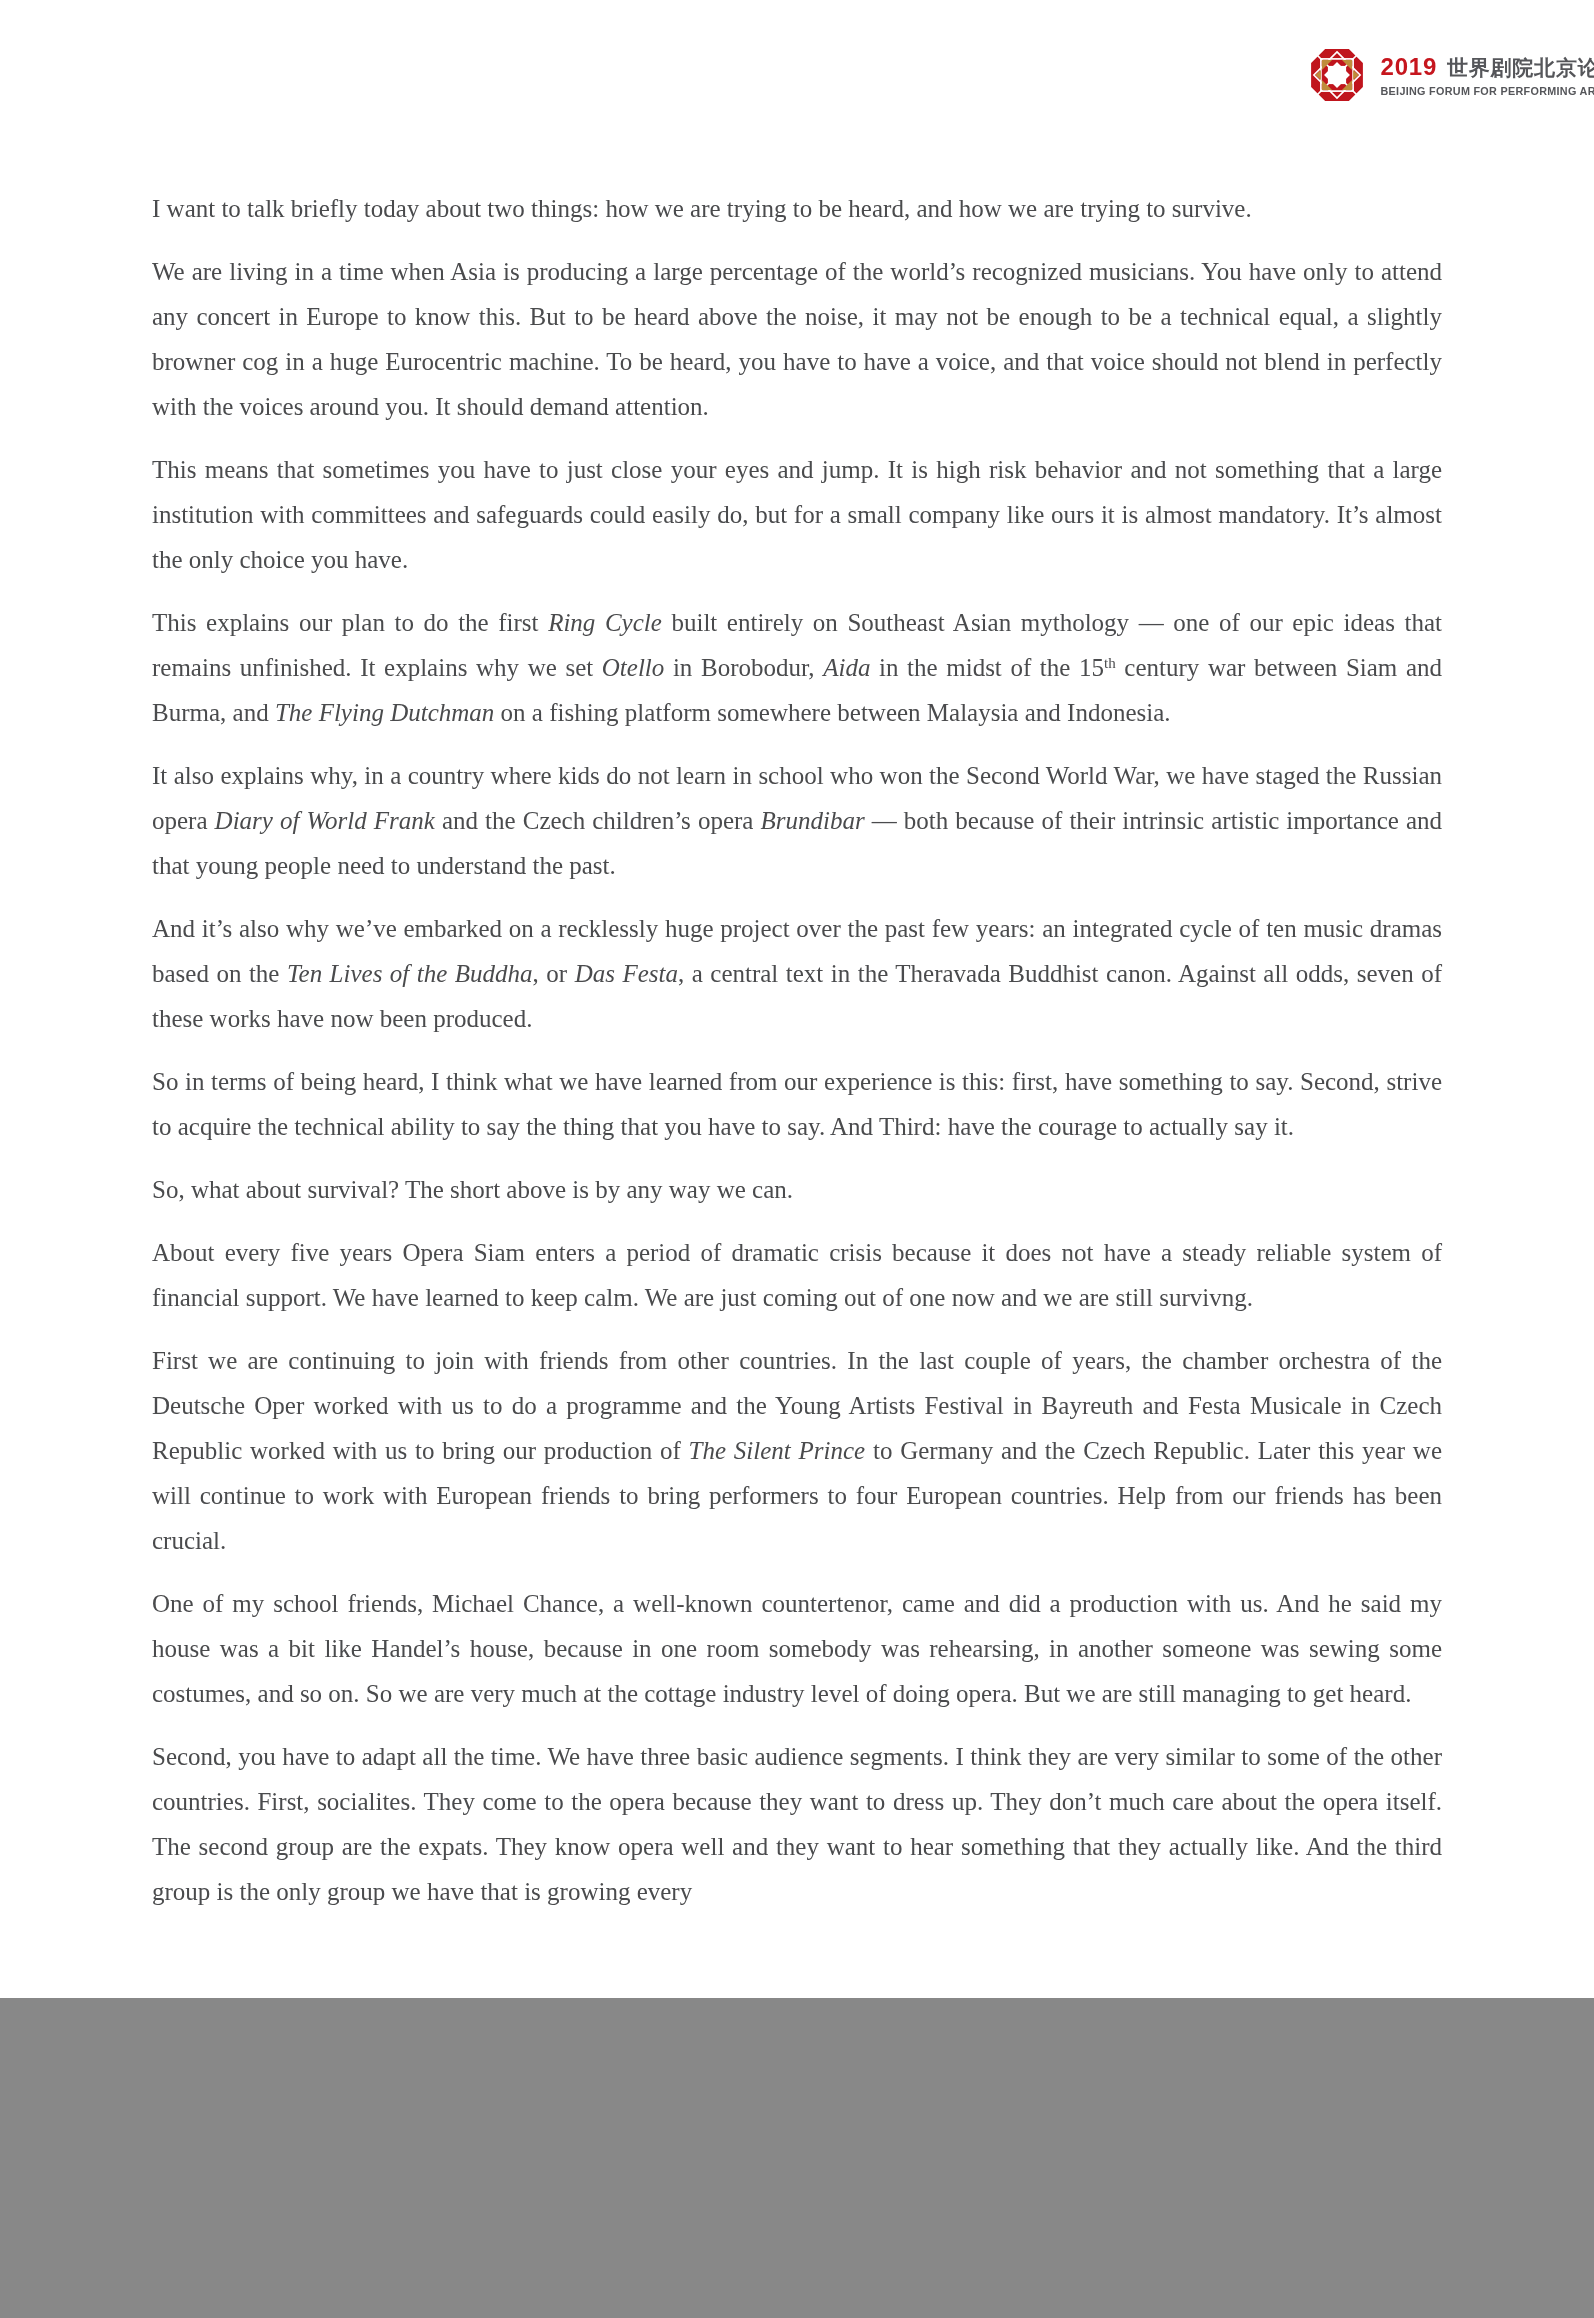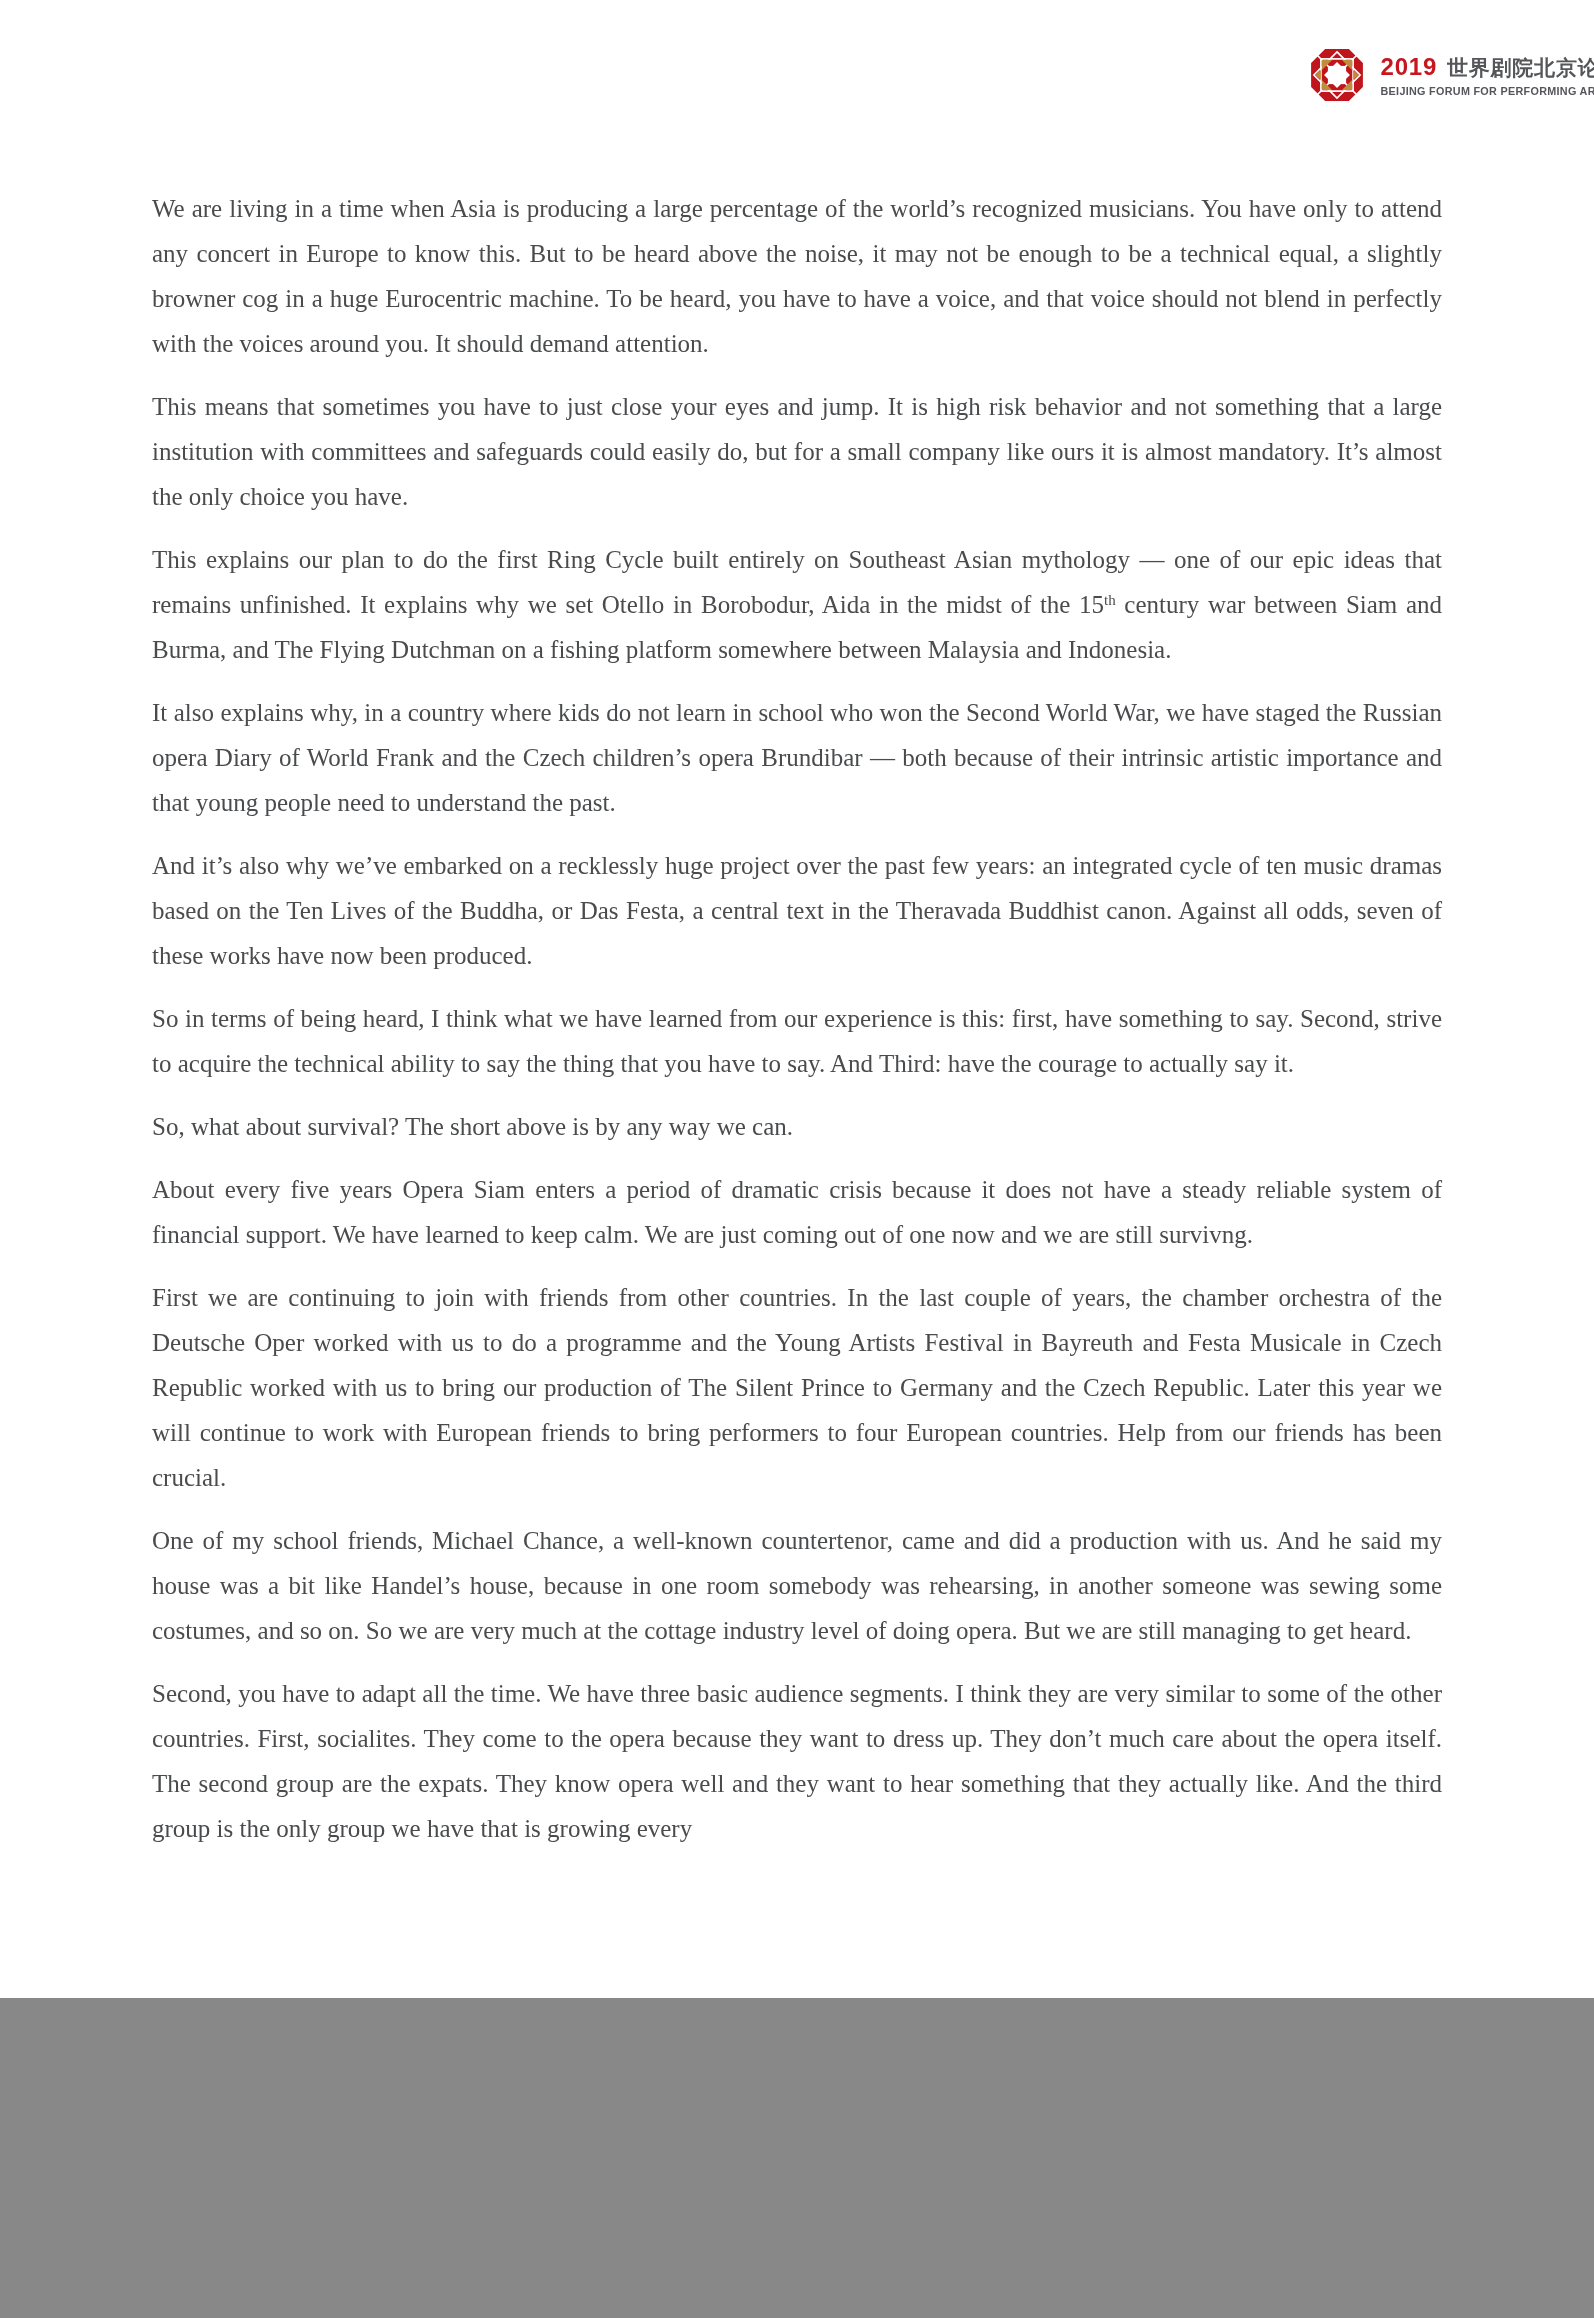--- a/index.html
+++ b/index.html
@@ -73,21 +73,21 @@
     width: 1290px;
   }
   .body-text p {
     font-size: 25px;
     line-height: 45px;
     text-align: justify;
     color: var(--body-text);
     margin-bottom: 18px;
   }
   .body-text p:last-child { margin-bottom: 0; }
-  .body-text .it { }
+  .body-text .it { font-style: italic; }
   .body-text sup {
     font-size: 60%;
     line-height: 0;
     vertical-align: baseline;
     position: relative;
     top: -0.55em;
   }
 
   
   .footer-rule {
@@ -136,20 +136,21 @@
       <div class="logo-line1">
         <span class="logo-year">2019</span>
         <span class="logo-zh">世界剧院北京论坛</span>
       </div>
       <div class="logo-en">BEIJING FORUM FOR PERFORMING ARTS</div>
     </div>
   </header>
 
   <main class="body-text">
     <div>
+        <p><span>I want to talk briefly today about two things: how we are trying to be heard, and how we are trying to survive.</span></p>
         <p><span>We are living in a time when Asia is producing a large percentage of the world’s recognized musicians. You have only to attend any concert in Europe to know this. But to be heard above the noise, it may not be enough to be a technical equal, a slightly browner cog in a huge Eurocentric machine. To be heard, you have to have a voice, and that voice should not blend in perfectly with the voices around you. It should demand attention.</span></p>
         <p><span>This means that sometimes you have to just close your eyes and jump. It is high risk behavior and not something that a large institution with committees and safeguards could easily do, but for a small company like ours it is almost mandatory. It’s almost the only choice you have.</span></p>
         <p><span>This explains our plan to do the first </span><span class="it">Ring Cycle</span><span> built entirely on Southeast Asian mythology — one of our epic ideas that remains unfinished. It explains why we set </span><span class="it">Otello</span><span> in Borobodur, </span><span class="it">Aida</span><span> in the midst of the 15</span><sup>th</sup><span> century war between Siam and Burma, and </span><span class="it">The Flying Dutchman</span><span> on a fishing platform somewhere between Malaysia and Indonesia.</span></p>
         <p><span>It also explains why, in a country where kids do not learn in school who won the Second World War, we have staged the Russian opera </span><span class="it">Diary of World Frank</span><span> and the Czech children’s opera </span><span class="it">Brundibar</span><span> — both because of their intrinsic artistic importance and that young people need to understand the past.</span></p>
         <p><span>And it’s also why we’ve embarked on a recklessly huge project over the past few years: an integrated cycle of ten music dramas based on the </span><span class="it">Ten Lives of the Buddha</span><span>, or </span><span class="it">Das Festa</span><span>, a central text in the Theravada Buddhist canon. Against all odds, seven of these works have now been produced.</span></p>
         <p><span>So in terms of being heard, I think what we have learned from our experience is this: first, have something to say. Second, strive to acquire the technical ability to say the thing that you have to say. And Third: have the courage to actually say it.</span></p>
         <p><span>So, what about survival? The short above is by any way we can.</span></p>
         <p><span>About every five years Opera Siam enters a period of dramatic crisis because it does not have a steady reliable system of financial support. We have learned to keep calm. We are just coming out of one now and we are still survivng.</span></p>
         <p><span>First we are continuing to join with friends from other countries. In the last couple of years, the chamber orchestra of the Deutsche Oper worked with us to do a programme and the Young Artists Festival in Bayreuth and Festa Musicale in Czech Republic worked with us to bring our production of </span><span class="it">The Silent Prince</span><span> to Germany and the Czech Republic. Later this year we will continue to work with European friends to bring performers to four European countries. Help from our friends has been crucial.</span></p>
         <p><span>One of my school friends, Michael Chance, a well-known countertenor, came and did a production with us. And he said my house was a bit like Handel’s house, because in one room somebody was rehearsing, in another someone was sewing some costumes, and so on. So we are very much at the cottage industry level of doing opera. But we are still managing to get heard.</span></p>

